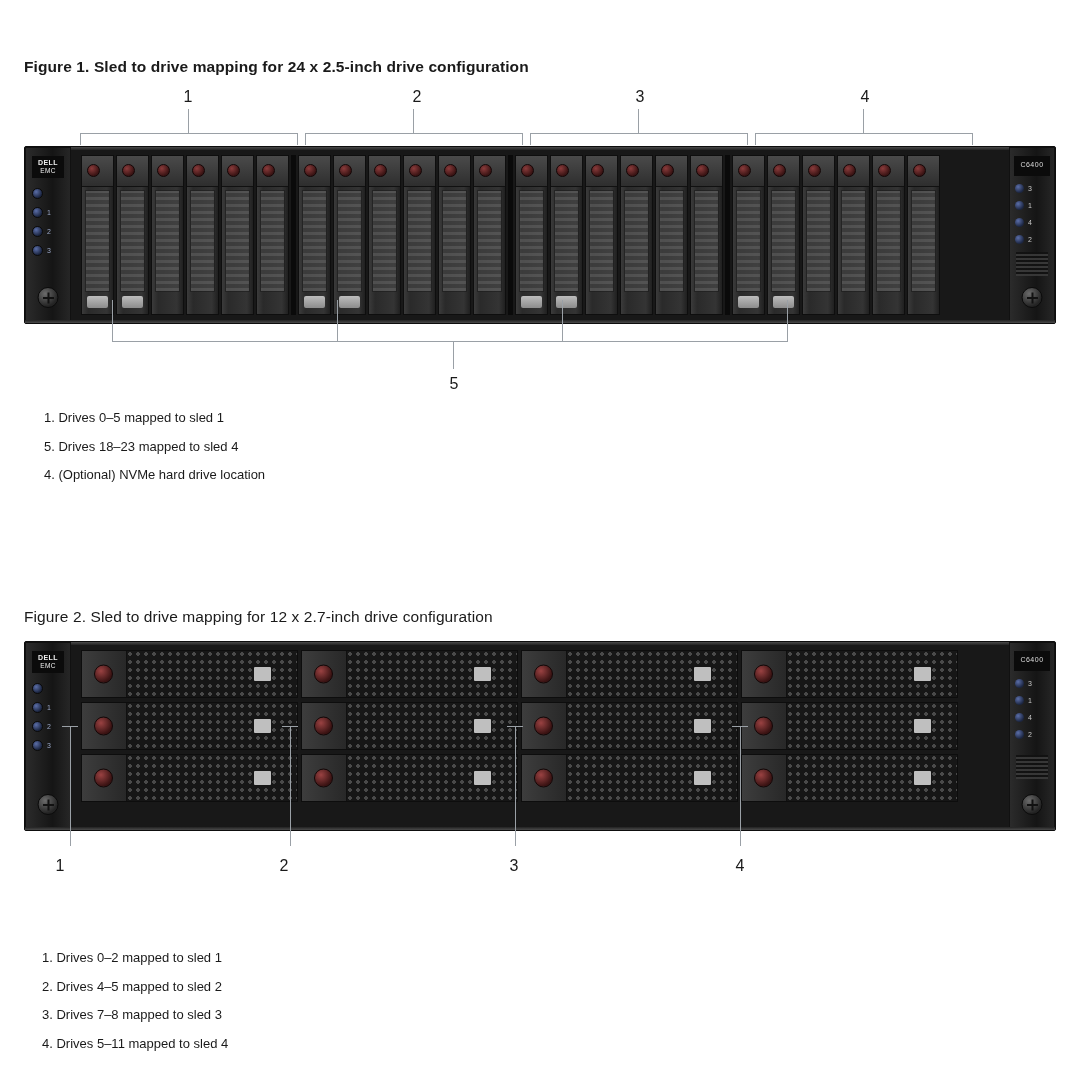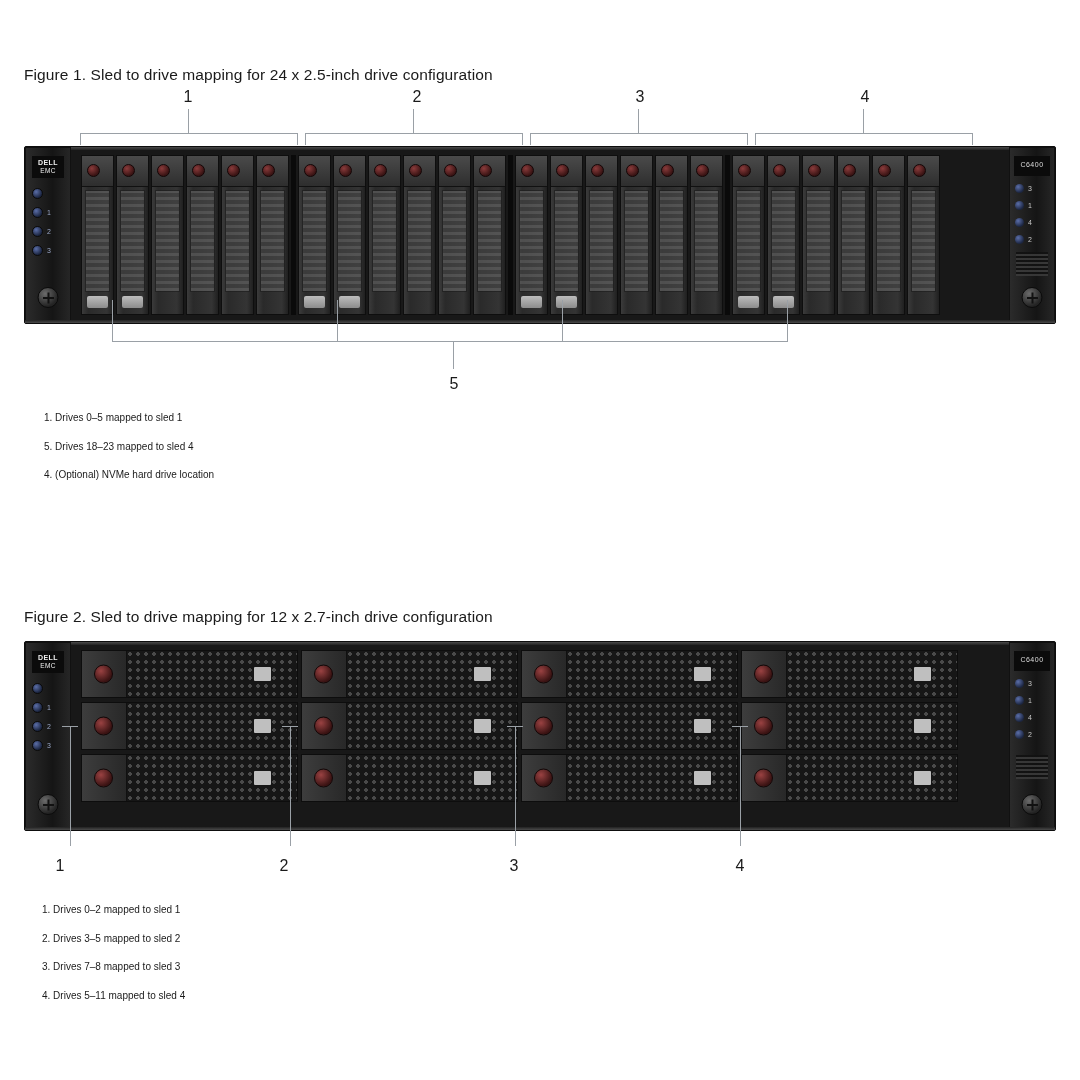--- a/index.html
+++ b/index.html
@@ -10,21 +10,21 @@
     color:#1a1a1a;
     position:relative;
     overflow:hidden;
   }
   .fig-caption{
     font-size:15.5px;
     color:#1a1a1a;
     letter-spacing:.1px;
   }
   .legend{
-    font-size:10px;
+    font-size:13px;
     line-height:28.5px;
     color:#1a1a1a;
   }
   .legend div{white-space:pre;}
 
   
   .chassis{
     position:relative;
     background:#181818;
     border:1px solid #0d0d0d;
@@ -214,21 +214,21 @@
   }
   .br{ position:absolute; }
   .br .hbar{ position:absolute; height:1.4px; background:#9aa0a6; left:0; right:0; top:0;}
   .br .tick{ position:absolute; width:1.4px; background:#9aa0a6;}
   .lead{ position:absolute; width:1.4px; background:#9aa0a6;}
   .leadh{ position:absolute; height:1.4px; background:#9aa0a6;}
 </style>
 </head>
 <body>
 
-<div class="fig-caption" style="position:absolute;left:24px;top:66px;">Figure 1. Sled to drive mapping for 24 x 2.5-inch drive configuration</div>
+<div class="fig-caption" style="position:absolute;left:24px;top:58px;font-weight:bold;">Figure 1. Sled to drive mapping for 24 x 2.5-inch drive configuration</div>
 
 <div class="cnum" style="left:176px;top:88px;">1</div>
 <div class="cnum" style="left:405px;top:88px;">2</div>
 <div class="cnum" style="left:628px;top:88px;">3</div>
 <div class="cnum" style="left:853px;top:88px;">4</div>
 <div class="cnum" style="left:442px;top:375px;">5</div>
 
 <div class="br" style="left:80px;top:133px;width:218px;height:14px;">
   <div class="hbar"></div>
     <div class="tick" style="left:0;top:0;height:12px;"></div>
@@ -625,18 +625,18 @@
   <div class="leadh" style="left:282px;top:726px;width:16px;"></div>
   <div class="leadh" style="left:507px;top:726px;width:16px;"></div>
   <div class="leadh" style="left:732px;top:726px;width:16px;"></div>
 </div>
 
 <div class="cnum" style="left:48px;top:857px;">1</div>
 <div class="cnum" style="left:272px;top:857px;">2</div>
 <div class="cnum" style="left:502px;top:857px;">3</div>
 <div class="cnum" style="left:728px;top:857px;">4</div>
 
-<div class="legend" style="position:absolute;left:42px;top:896px;">
+<div class="legend" style="position:absolute;left:42px;top:944px;">
   <div>1. Drives 0–2 mapped to sled 1</div>
-  <div>2. Drives 3–5 mapped to sled 2</div>
+  <div>2. Drives 4–5 mapped to sled 2</div>
   <div>3. Drives 7–8 mapped to sled 3</div>
   <div>4. Drives 5–11 mapped to sled 4</div>
 </div>
 
 </body></html>

